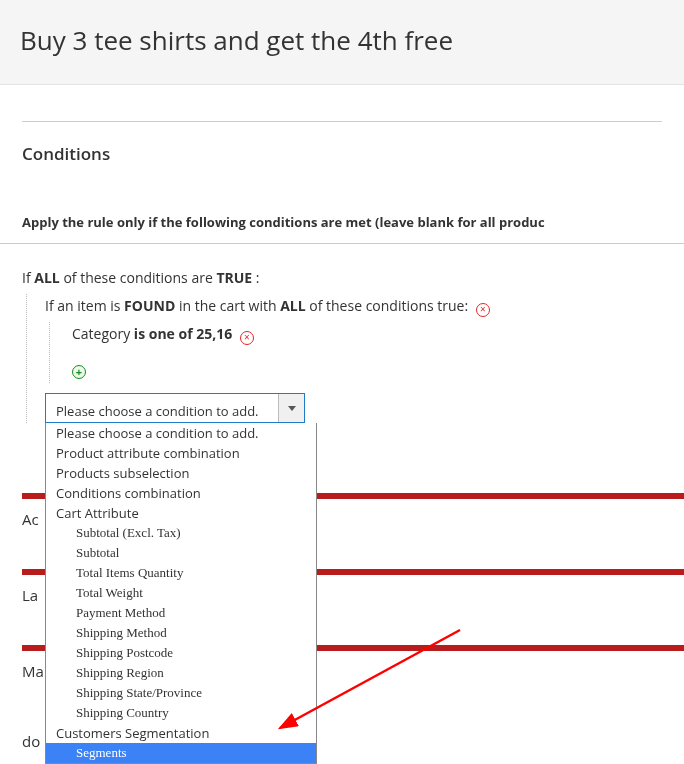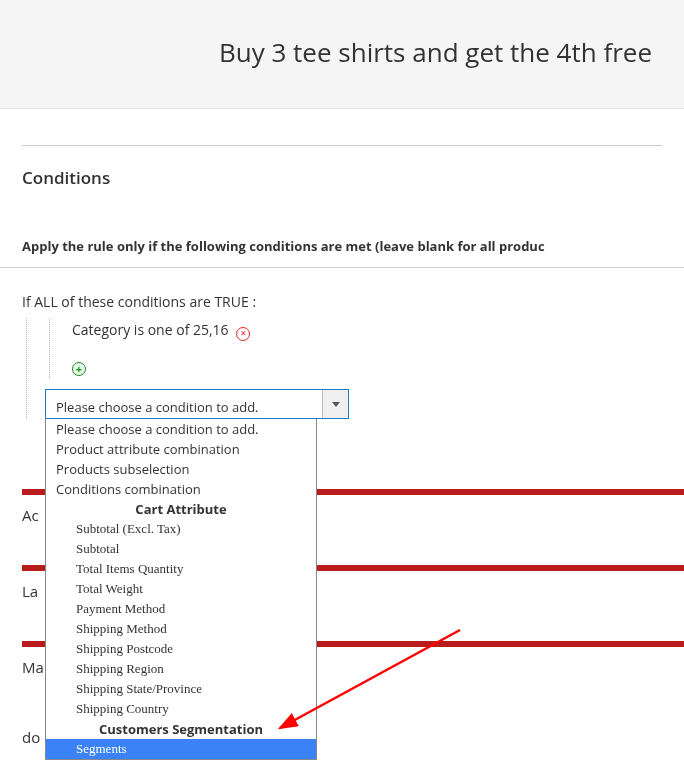--- a/index.html
+++ b/index.html
@@ -13,22 +13,21 @@
   }
   .header-bar {
     background: #f5f5f5;
     border-bottom: 1px solid #e3e3e3;
     padding: 18px 16px 22px 16px;
   }
   .page-title {
     font-size: 26px;
     font-weight: 400;
     color: #333;
-    margin: 16px;
-    text-align: right;
+    margin: 4px;
   }
   .content {
     padding: 0 0 0 0;
   }
   .section-rule {
     border-top: 1px solid #ccc;
     margin: 36px 22px 0 22px;
   }
   .section-heading {
     font-size: 17px;
@@ -59,21 +58,21 @@
     border-left: 1px dotted #bbb;
     margin-left: 4px;
     padding-left: 18px;
   }
   .tree-sub2 {
     border-left: 1px dotted #bbb;
     margin-left: 4px;
     padding-left: 22px;
   }
   .link-strong {
-    font-weight: 400;
+    font-weight: 700;
     color: #333;
   }
   .icn-remove {
     display: inline-block;
     width: 14px; height: 14px;
     border: 1.5px solid #e22626;
     border-radius: 50%;
     color: #e22626;
     font-size: 10px;
     line-height: 11px;
@@ -91,21 +90,21 @@
     font-size: 11px;
     line-height: 11px;
     text-align: center;
     font-weight: 700;
     background: #eafaea;
   }
   .add-row { margin: 14px 0 10px 0; }
   .select-wrap {
     position: relative;
     margin: 10px 0 0 0;
-    width: 304px;
+    width: 260px;
   }
   .select-box {
     border: 1px solid #1e7bc5;
     background: #fff;
     height: 30px;
     display: flex;
     align-items: stretch;
     font-size: 13px;
   }
   .select-text {
@@ -137,23 +136,22 @@
     font-size: 13px;
     line-height: 20px;
     z-index: 10;
   }
   .dd-item {
     padding: 0 10px;
     cursor: default;
     white-space: nowrap;
   }
   .dd-group {
-    font-weight: 700;
+    font-weight: 400;
     padding: 0 10px;
-    text-align: center;
   }
   .dd-sub {
     padding: 0 10px 0 30px;
     font-family: Liberation Serif, serif;
   }
   .dd-highlight {
     background: #3b82f6;
     color: #fff;
   }
   .behind-sections {
@@ -191,20 +189,23 @@
   <div class="sub-caption">Apply the rule only if the following conditions are met (leave blank for all produc</div>
   <hr class="hr-under">
 
   <div class="rule-tree">
 
     <div class="tree-line">
       <span>If </span><span class="link-strong">ALL</span><span> of these conditions are </span><span class="link-strong">TRUE</span><span> :</span>
     </div>
 
     <div class="tree-sub">
+      <div class="tree-line">
+        <span>If an item is </span><span class="link-strong">FOUND</span><span> in the cart with </span><span class="link-strong">ALL</span><span> of these conditions true: </span><span class="icn-remove">×</span>
+      </div>
 
       <div class="tree-sub2">
         <div class="tree-line">
           <span>Category </span> <span class="link-strong">is one of</span>  <span class="link-strong">25,16</span>  <span class="icn-remove">×</span>
         </div>
         <div class="add-row">
           <span class="icn-add">+</span>
         </div>
       </div>
 

